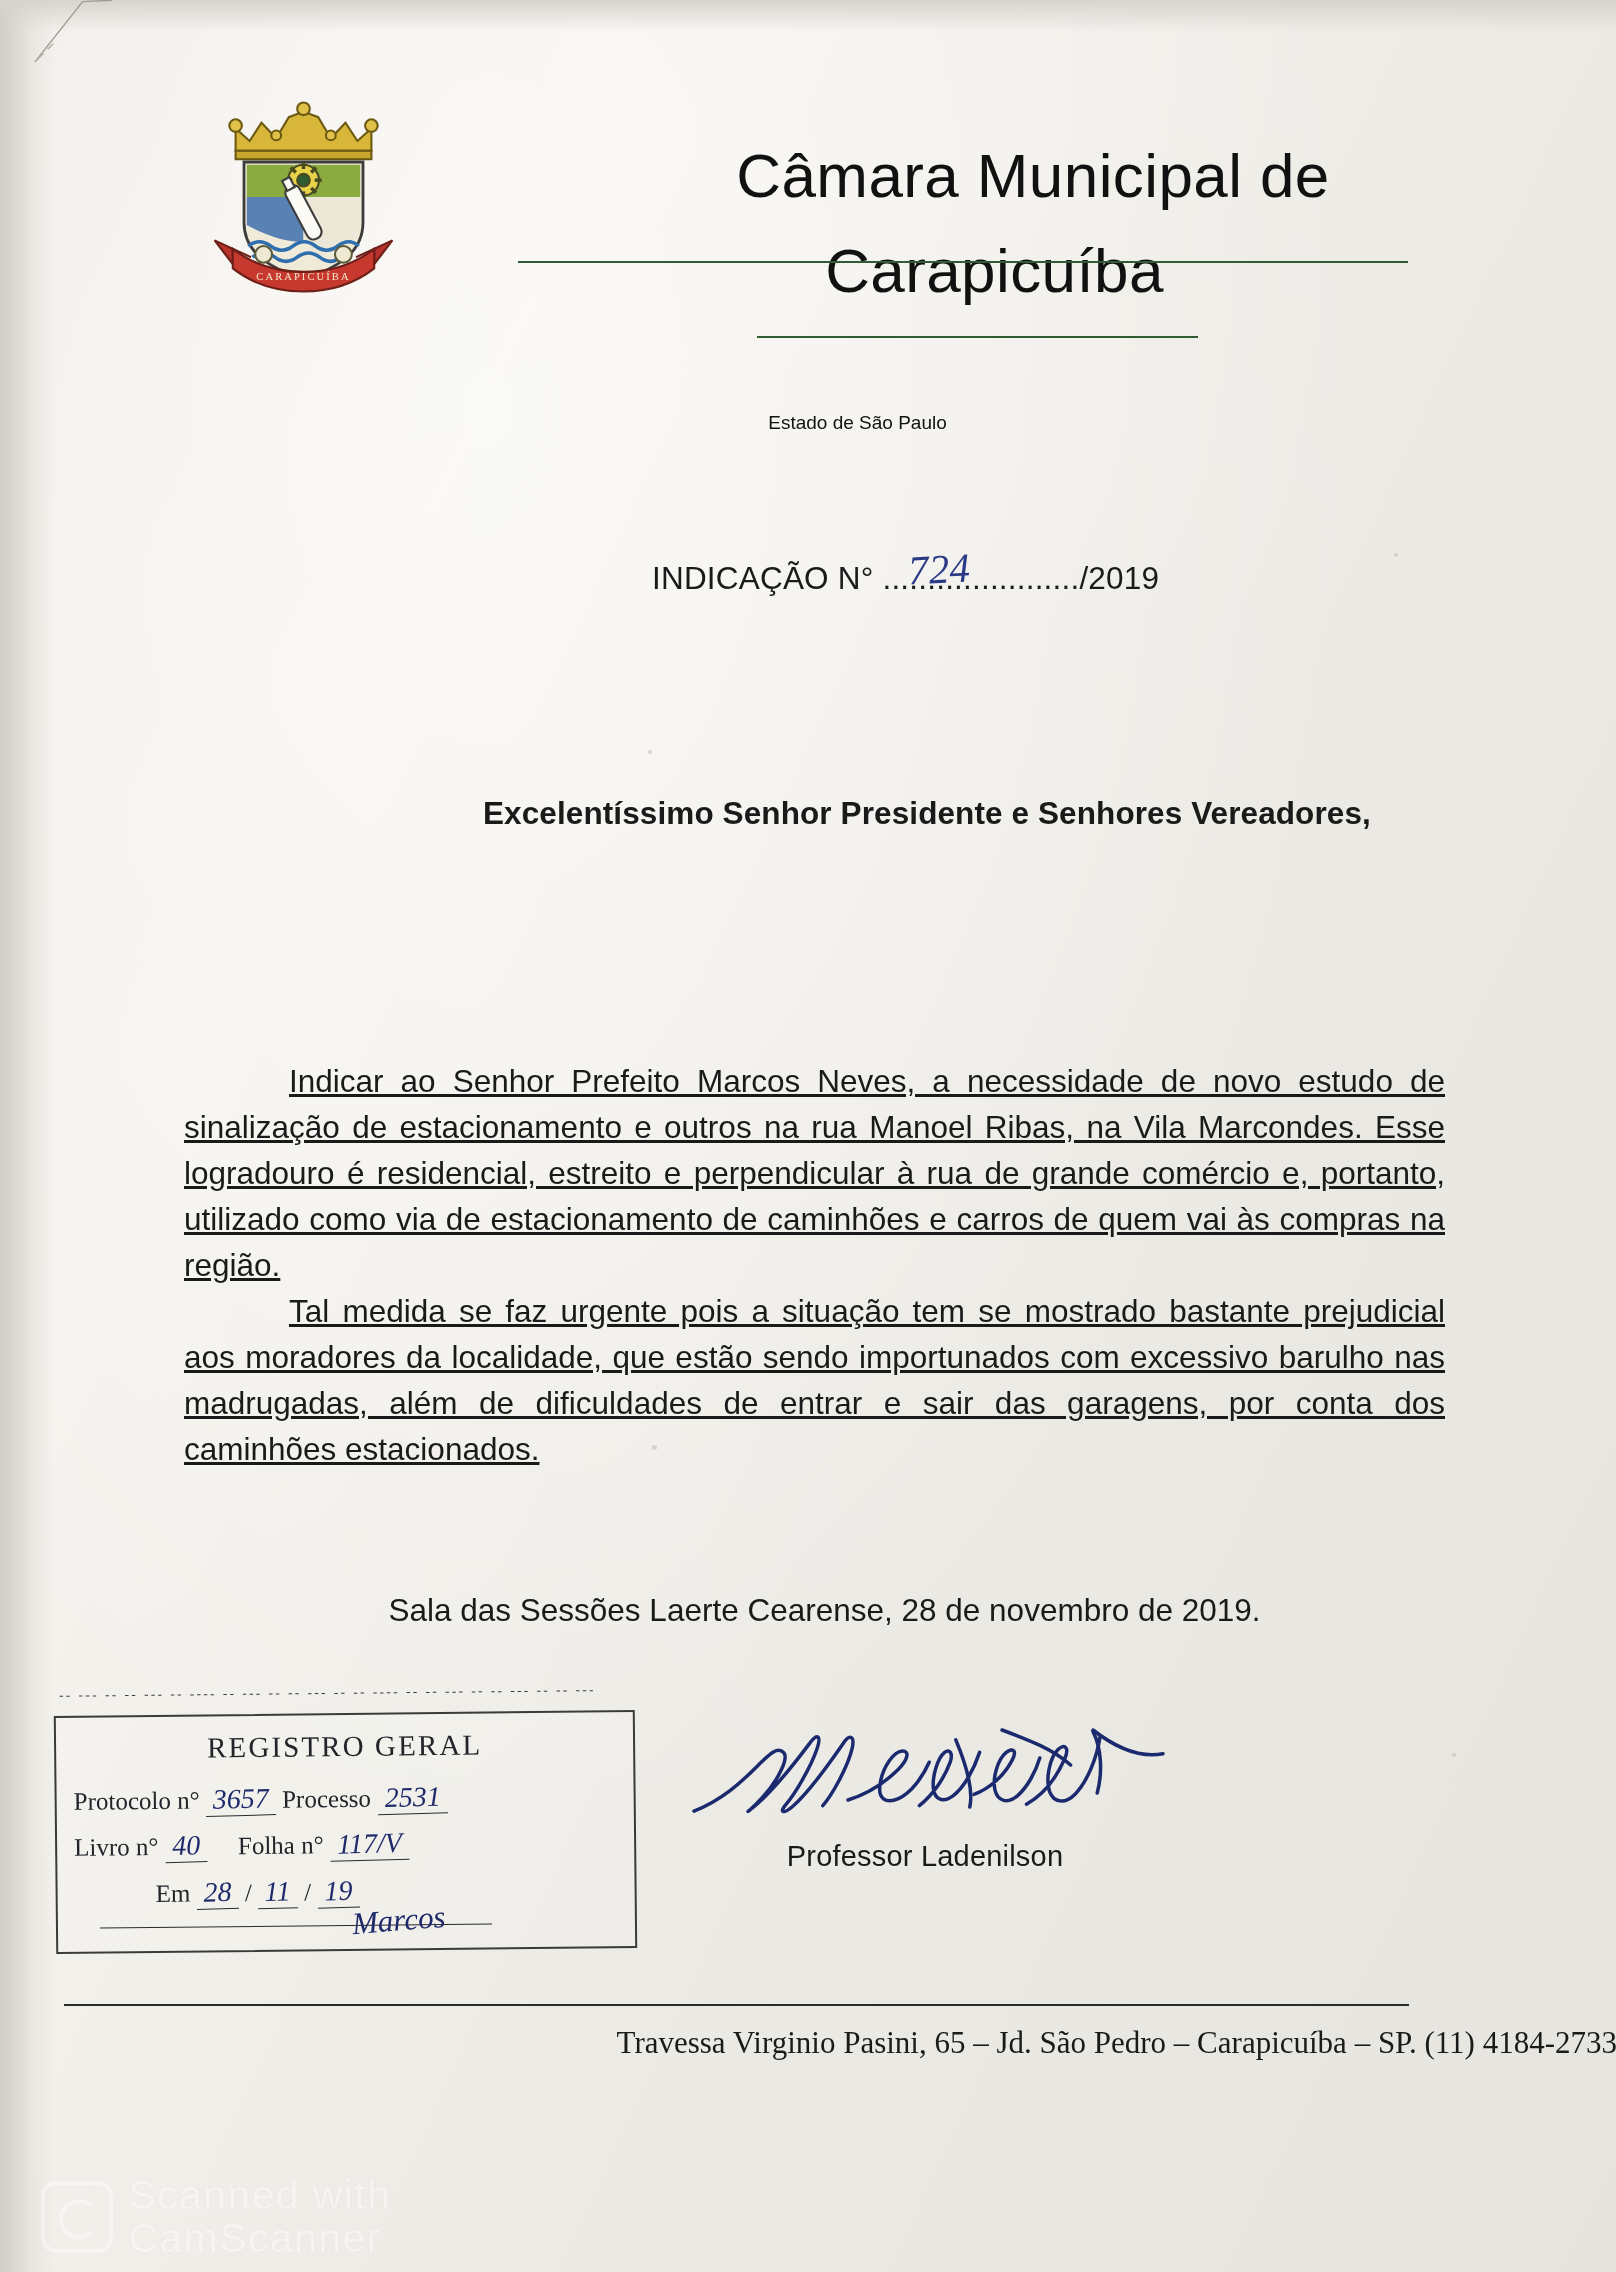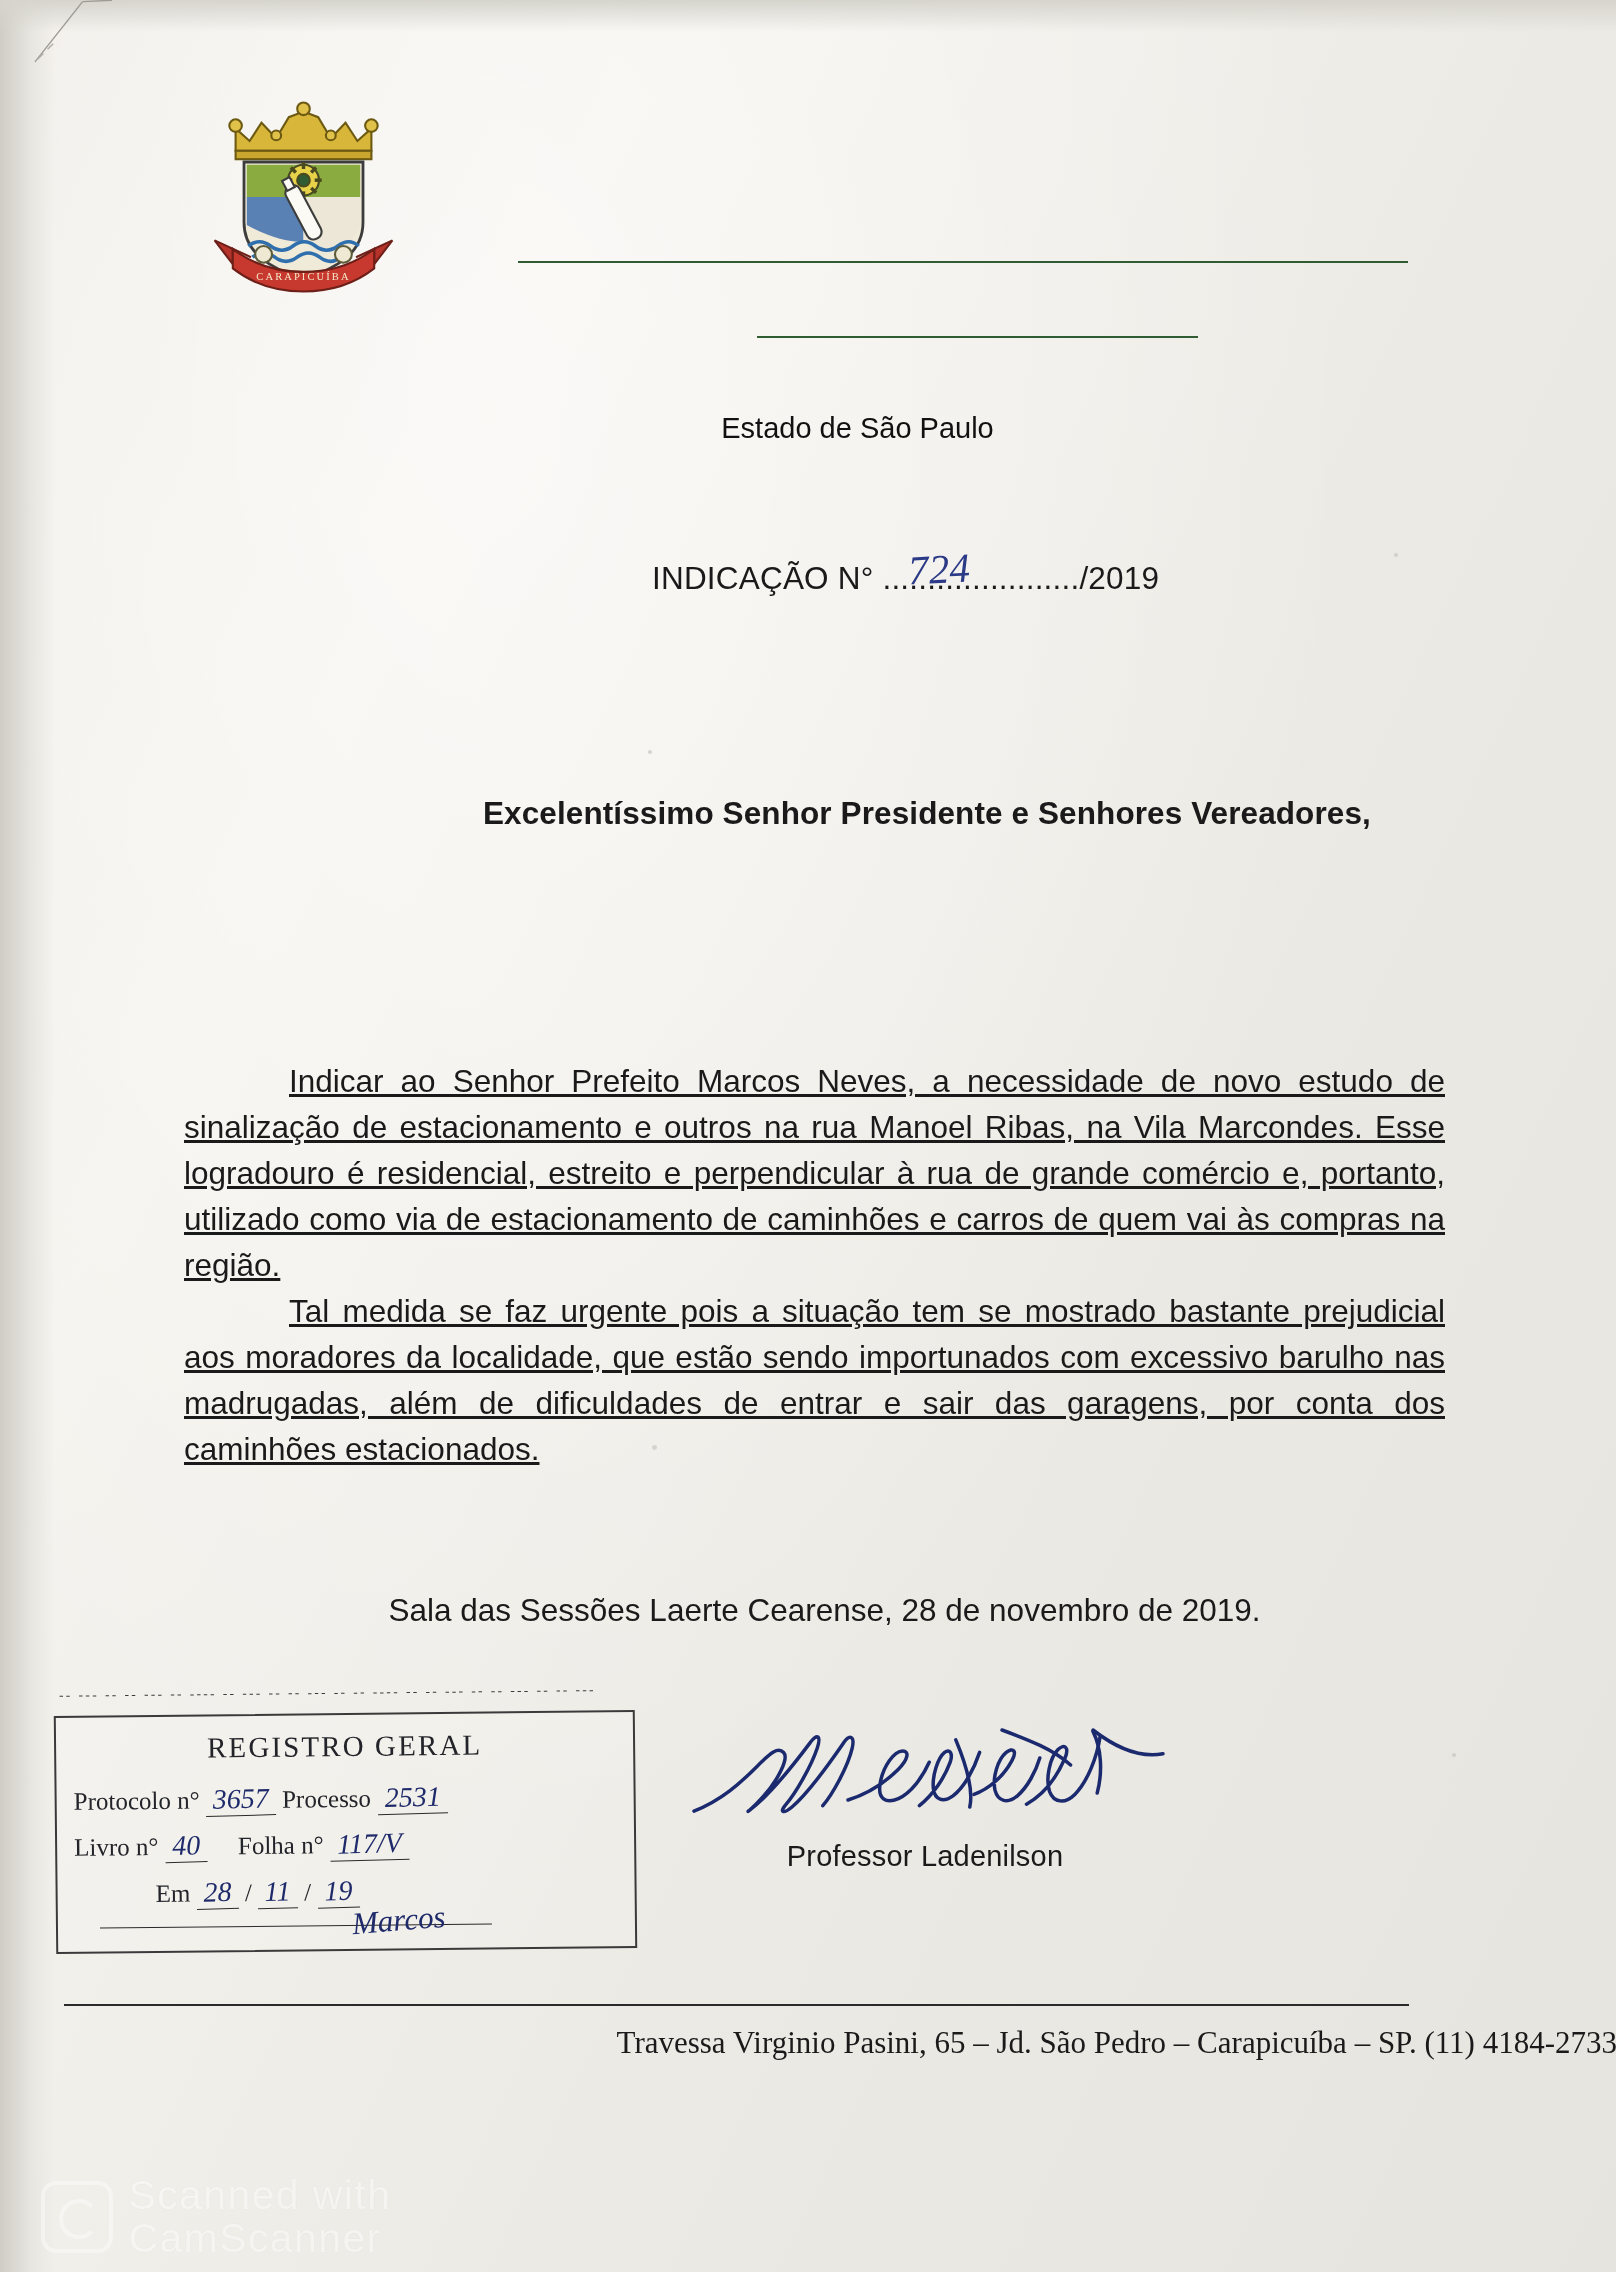--- a/index.html
+++ b/index.html
@@ -91,21 +91,21 @@
     width: 441px;
     height: 2.1px;
     background: #2f5c33;
   }
   #subtitle-state {
     position: absolute;
     top: 412px;
     left: 0;
     width: 1617px;
     text-align: center;
-    font-size: 29px;
+    font-size: 19px;
     color: #111;
     padding-left: 98px;
     box-sizing: border-box;
   }
 
   
   #indicacao-row {
     position: absolute;
     top: 560px;
     left: 652px;
@@ -381,20 +381,24 @@
       <path d="M18 212 L44 246 L44 224 L70 236 Z" fill="#b6332b" stroke="#6d1f18" stroke-width="3"></path>
       <path d="M272 212 L246 246 L246 224 L220 236 Z" fill="#b6332b" stroke="#6d1f18" stroke-width="3"></path>
       <path d="M44 224 C100 268 190 268 246 224 L246 252 C190 296 100 296 44 252 Z" fill="#c7392f" stroke="#6d1f18" stroke-width="3"></path>
       <text x="145" y="268" font-size="15" fill="#f5e8c9" text-anchor="middle" font-family="Liberation Serif, serif" letter-spacing="3">CARAPICUÍBA</text>
     </g>
 
     <circle cx="88" cy="232" r="12" fill="#efe9d4" stroke="#5c5c3a" stroke-width="3"></circle>
     <circle cx="202" cy="232" r="12" fill="#efe9d4" stroke="#5c5c3a" stroke-width="3"></circle>
   </svg>
 
+  <div id="header-title">
+    <div class="title-line" id="title-line-1">Câmara Municipal de</div>
+    <div class="title-line" id="title-line-2">Carapicuíba</div>
+  </div>
   <div id="title-rule-1"></div>
   <div id="title-rule-2"></div>
   <div id="subtitle-state">Estado de São Paulo</div>
 
   <div id="indicacao-row">
     <span>INDICAÇÃO N° ....................../2019</span>
     <span id="indicacao-number">724</span>
   </div>
 
   <div id="salutation">Excelentíssimo Senhor Presidente e Senhores Vereadores,</div>

